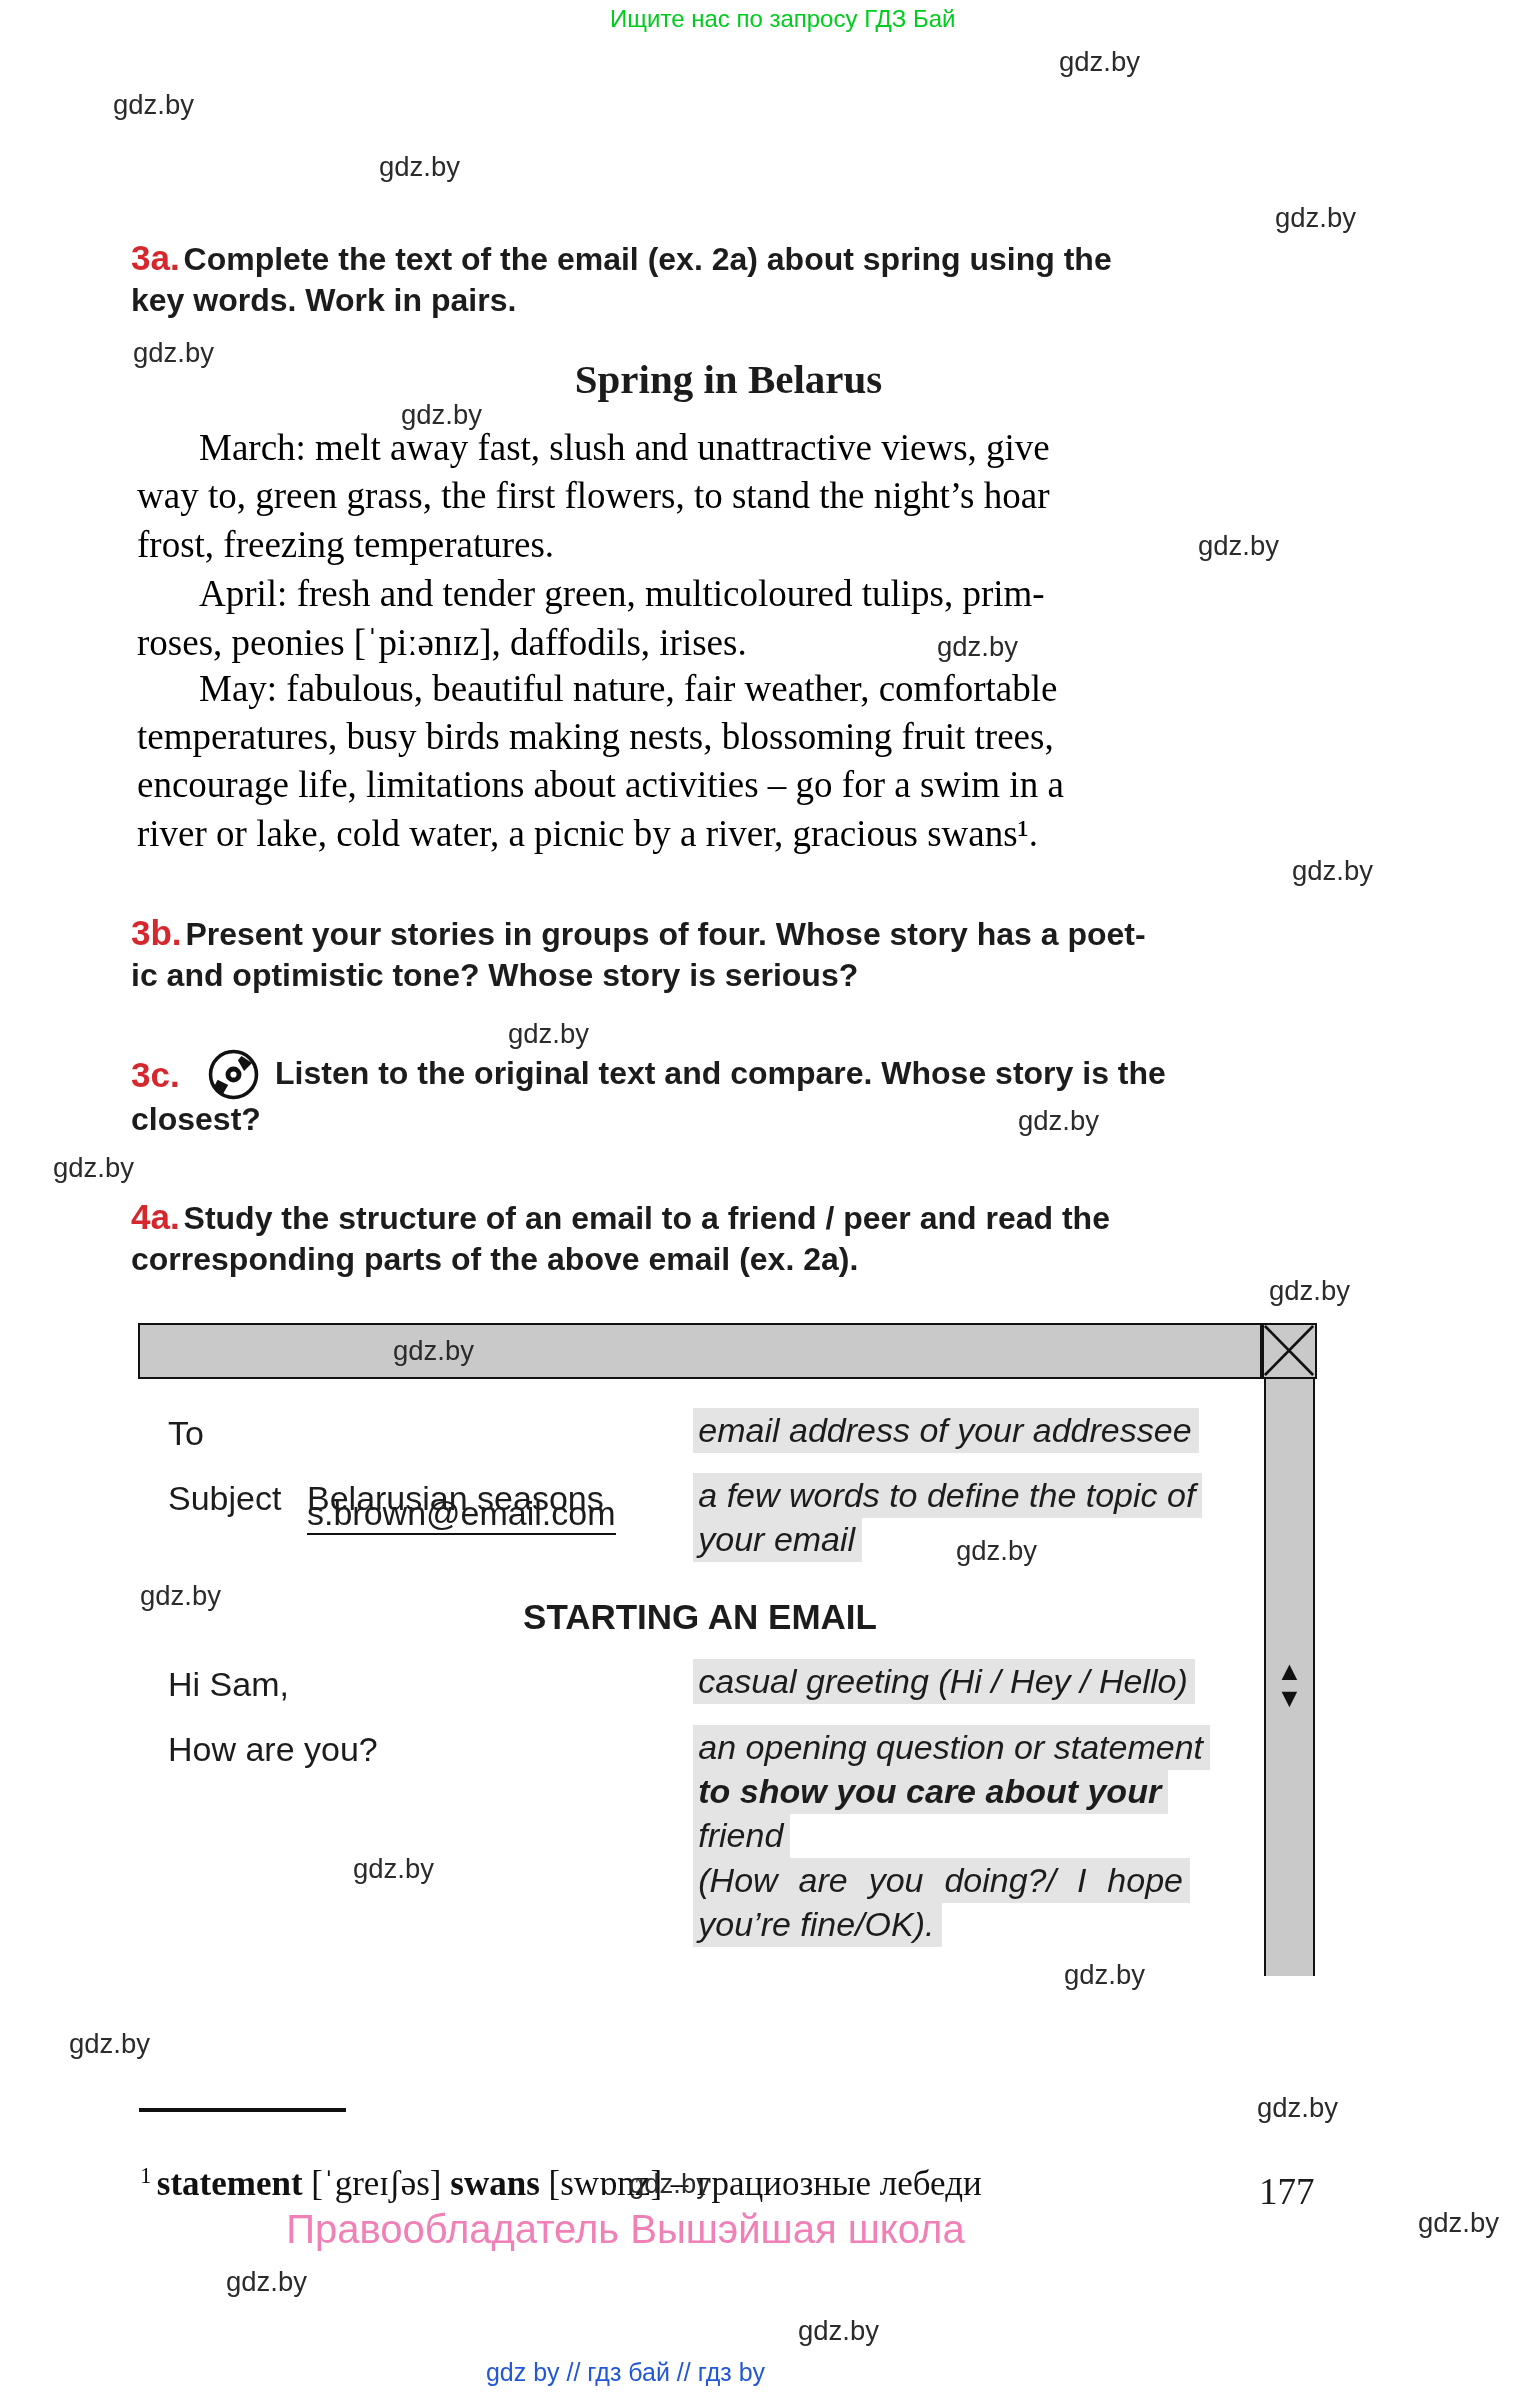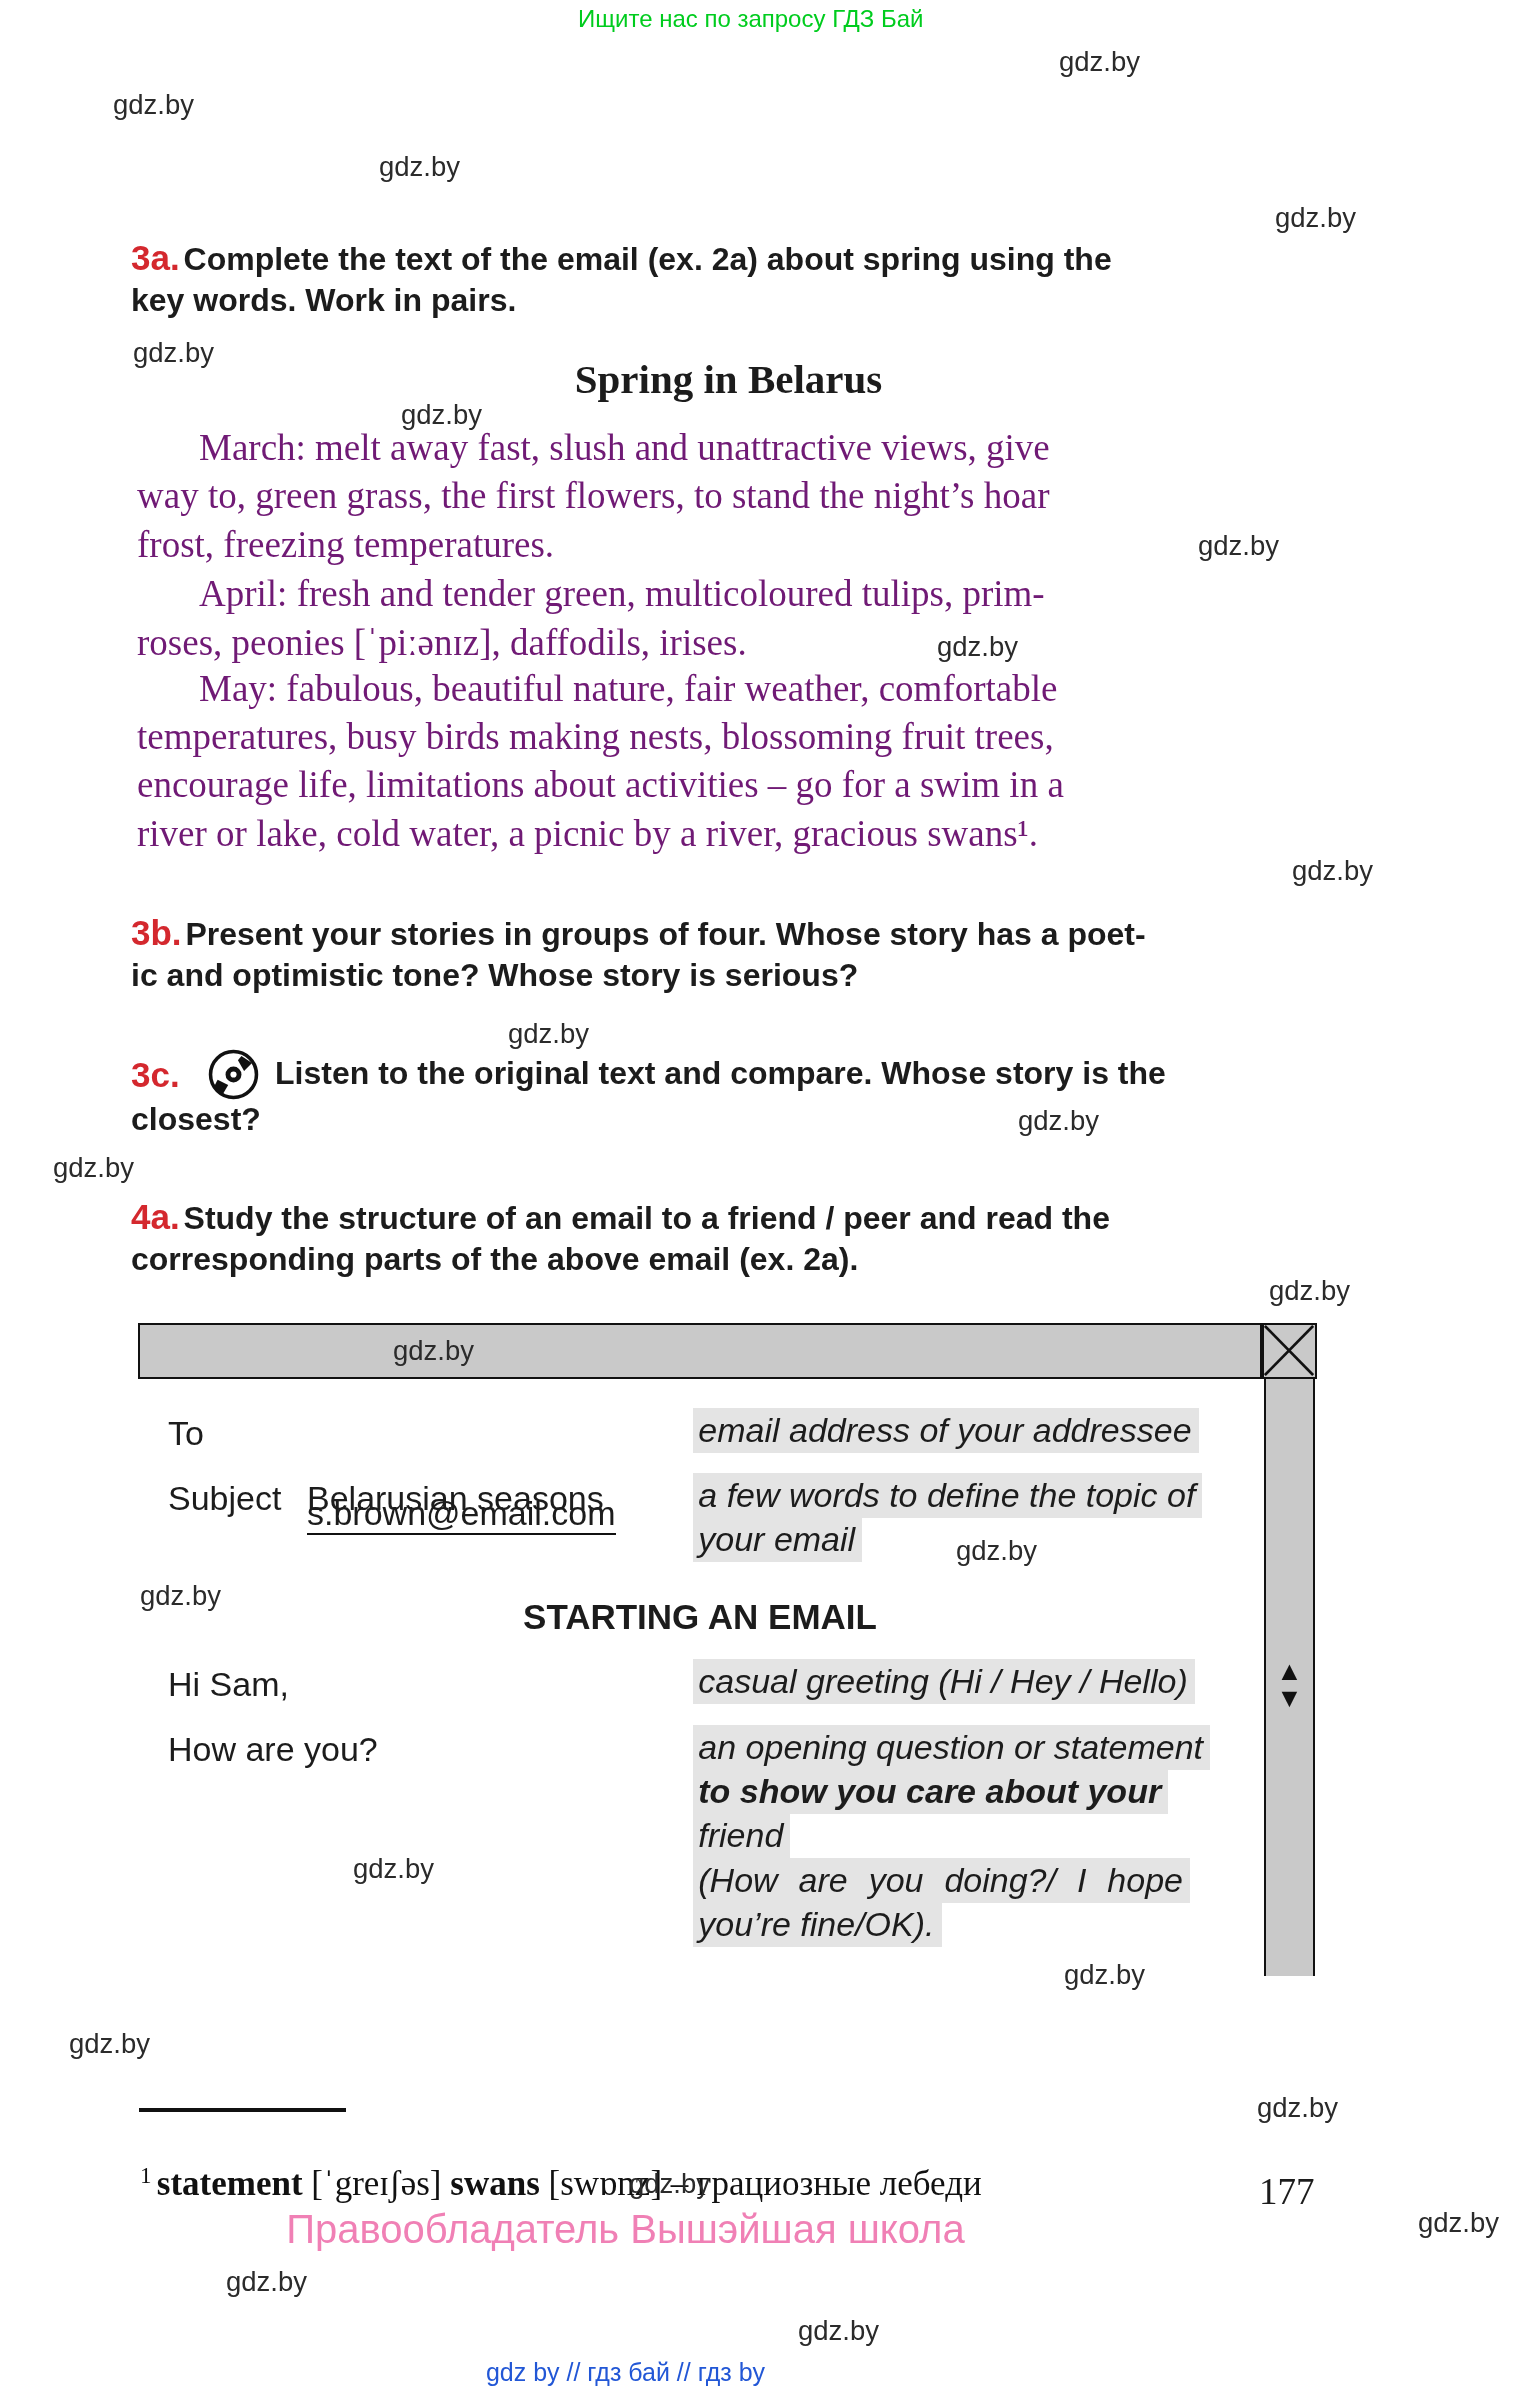--- a/index.html
+++ b/index.html
@@ -10,21 +10,21 @@
   html,body{background:#ffffff;}
   body{width:1539px;height:2401px;position:relative;overflow:hidden;
        font-family:"Liberation Sans","DejaVu Sans",sans-serif;color:var(--ink);}
   .abs{position:absolute;white-space:nowrap;}
 
   .banner{font-size:24px;color:var(--green);}
   .wm{position:absolute;font-size:27.5px;color:var(--wm);white-space:nowrap;z-index:30;}
 
   .num{color:var(--red);font-weight:bold;font-size:35px;}
   .instr{font-weight:bold;font-size:32px;color:var(--ink);}
-  .serif{font-family:"Liberation Serif","DejaVu Serif",serif;font-size:37px;color:#701a75;}
+  .serif{font-family:"Liberation Serif","DejaVu Serif",serif;font-size:37px;color:#000000;}
   .story-title{font-family:"Liberation Serif","DejaVu Serif",serif;font-weight:bold;font-size:41px;}
   .centerband{position:absolute;left:137px;width:1183px;text-align:center;white-space:nowrap;}
 
   
   .titlebar{position:absolute;left:138px;top:1323px;width:1124px;height:56px;
             background:var(--graybar);border:2.7px solid #111;}
   .closebox{position:absolute;left:1262px;top:1323px;width:55px;height:56px;
             background:var(--graybar);border:2.7px solid #111;}
   .closebox svg{position:absolute;left:0;top:0;}
   .scrollbar{position:absolute;left:1264px;top:1379px;width:51px;height:597px;
@@ -47,21 +47,21 @@
   .pagenum{font-family:Liberation Serif, serif;font-size:37px;}
   .copyright{color:var(--pink);font-size:40px;}
   .footer-blue{color:var(--blue);font-size:25px;}
   .fullband{position:absolute;left:0;width:1251px;text-align:center;white-space:nowrap;}
 
   .cdicon{position:absolute;left:207px;top:1048px;}
 </style>
 </head>
 <body>
 
-<div class="abs banner" style="left:578px;top:5.3px;text-align:center;">Ищите нас по запросу ГДЗ Бай</div>
+<div class="abs banner" style="left:610px;top:5.3px;text-align:center;">Ищите нас по запросу ГДЗ Бай</div>
 
 <span class="wm" style="left:113px;top:89px;">gdz.by</span>
 <span class="wm" style="left:1059px;top:46px;">gdz.by</span>
 <span class="wm" style="left:379px;top:151px;">gdz.by</span>
 <span class="wm" style="left:1275px;top:202px;">gdz.by</span>
 <span class="wm" style="left:133px;top:337px;">gdz.by</span>
 <span class="wm" style="left:401px;top:399px;">gdz.by</span>
 <span class="wm" style="left:1198px;top:530px;">gdz.by</span>
 <span class="wm" style="left:937px;top:631px;">gdz.by</span>
 <span class="wm" style="left:1292px;top:855px;">gdz.by</span>

